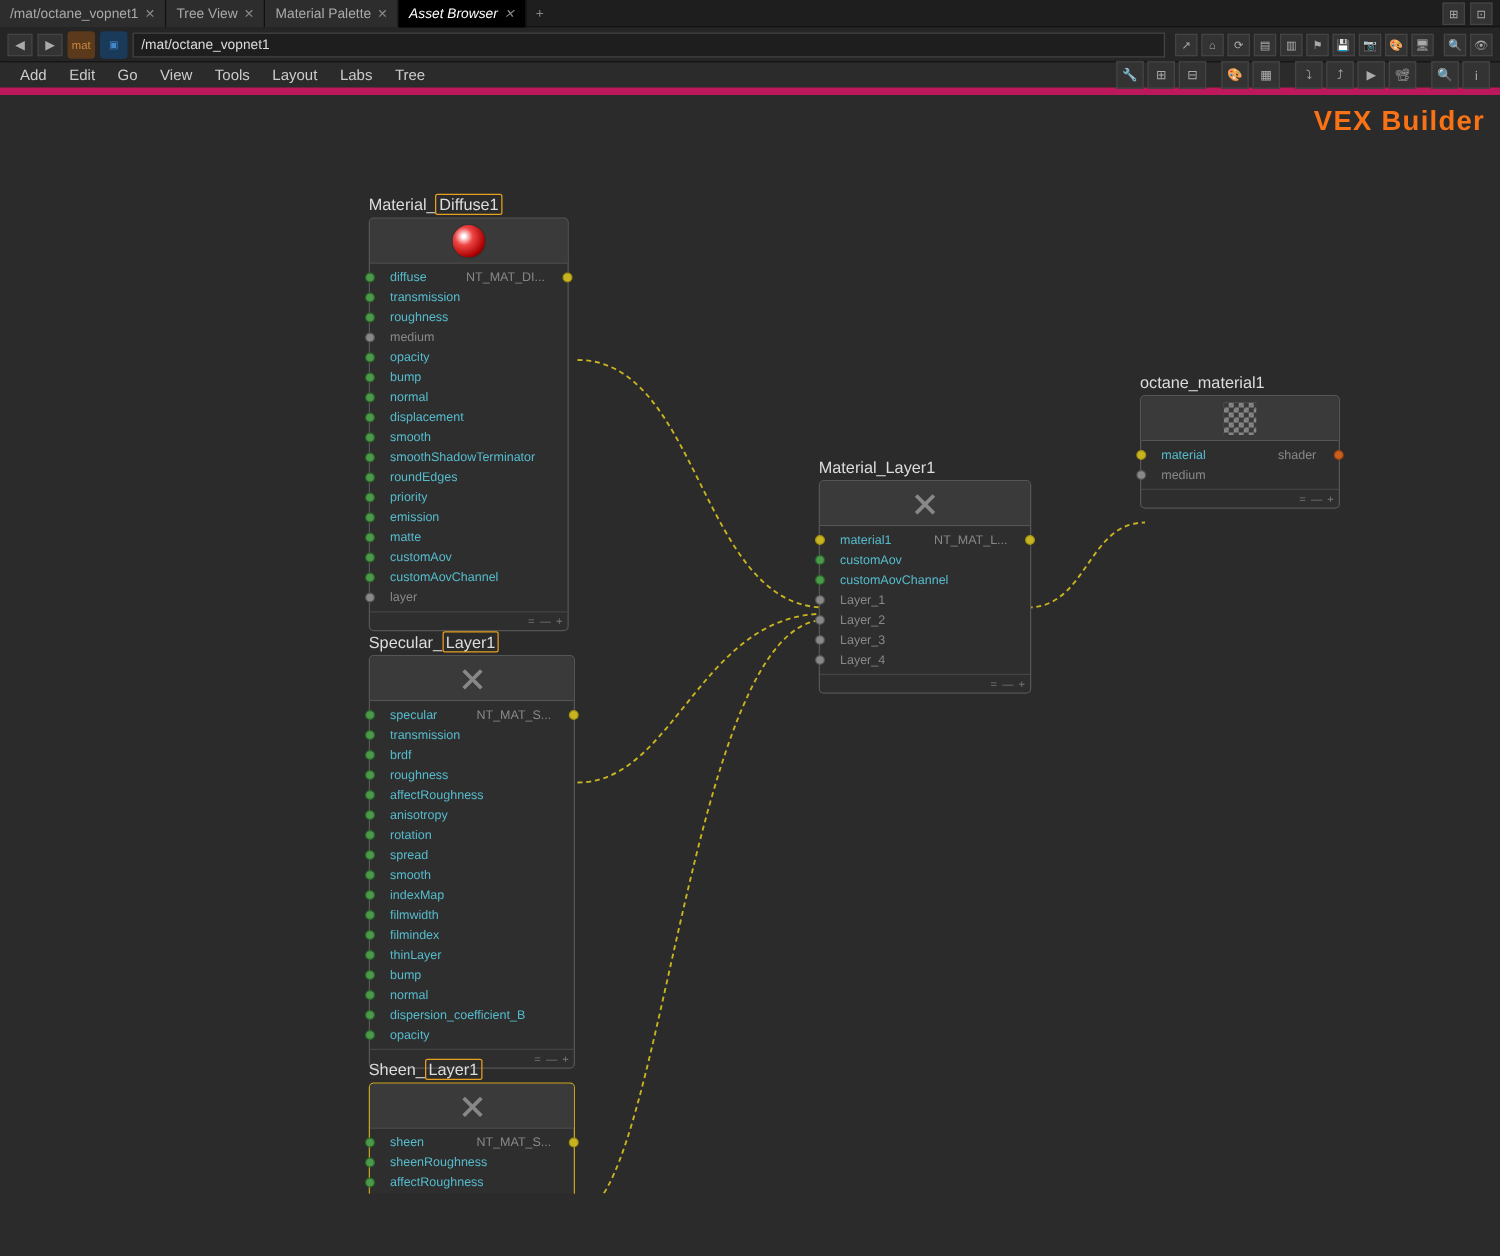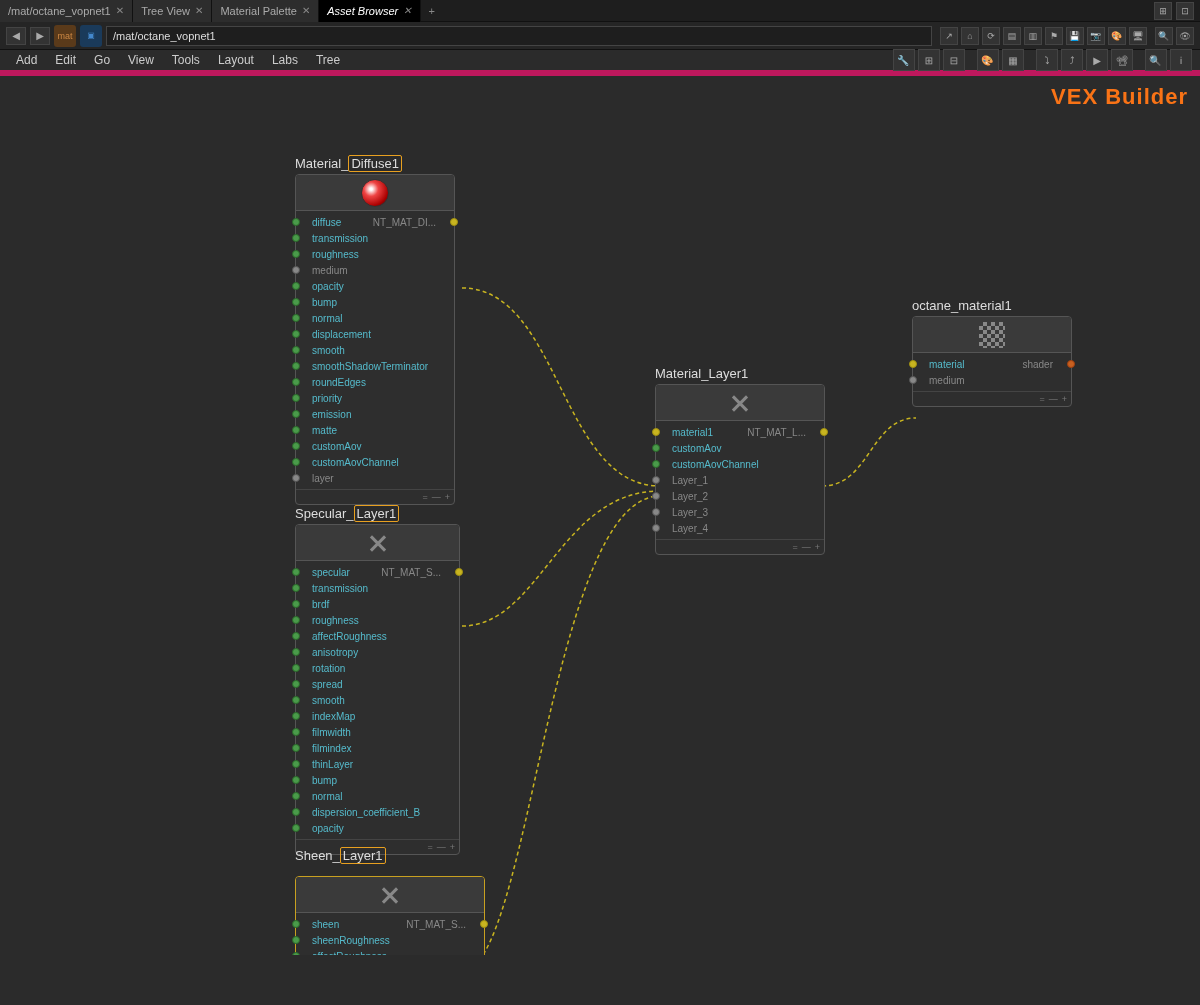--- a/index.html
+++ b/index.html
@@ -535,21 +535,21 @@
         <span class="node-footer-btn">—</span>
         <span class="node-footer-btn">+</span>
       </div>
     </div>
   </div>
 
   <div style="position:absolute; top:790px; left:295px;">
     <div class="node-title-wrap">
       <span>Sheen_</span><span class="title-highlight">Layer1</span>
     </div>
-    <div class="node" style="width:190px; border-color:#c8a020;margin-top:10px;">
+    <div class="node" style="width:165px; border-color:#c8a020;">
       <div class="node-header">
         <div class="x-icon"></div>
       </div>
       <div class="node-body">
         <div class="node-row">
           <div class="port port-left port-green"></div>
           <span class="node-label">sheen</span>
           <span class="node-label-right">NT_MAT_S...</span>
           <div class="port port-right port-yellow"></div>
         </div>

